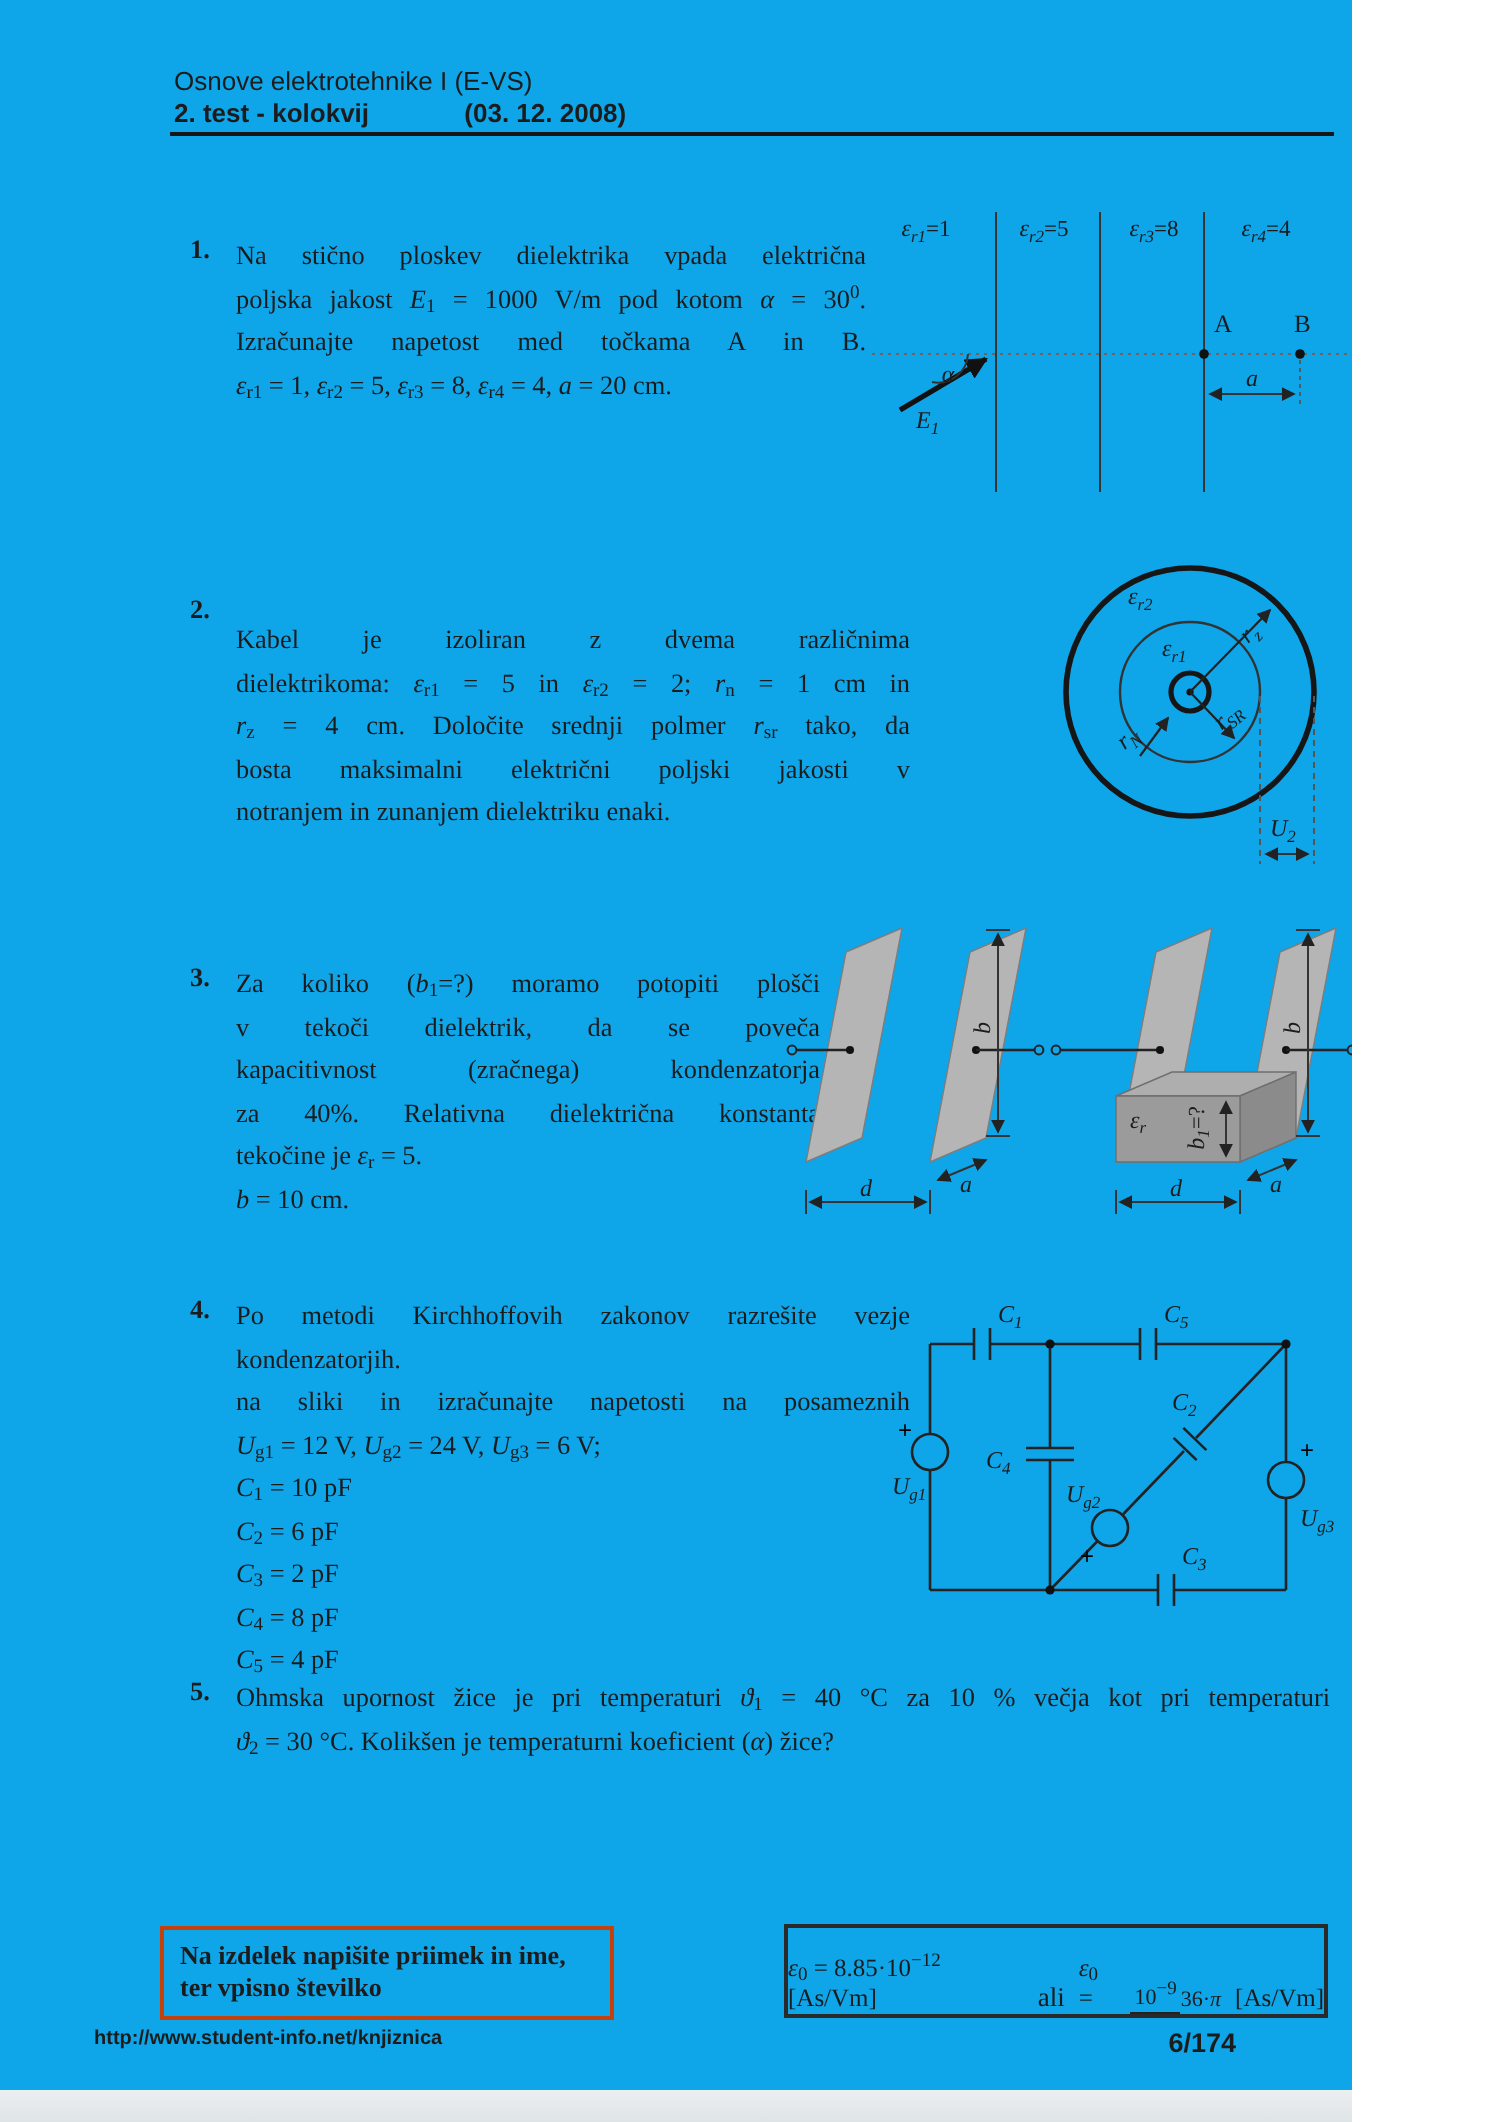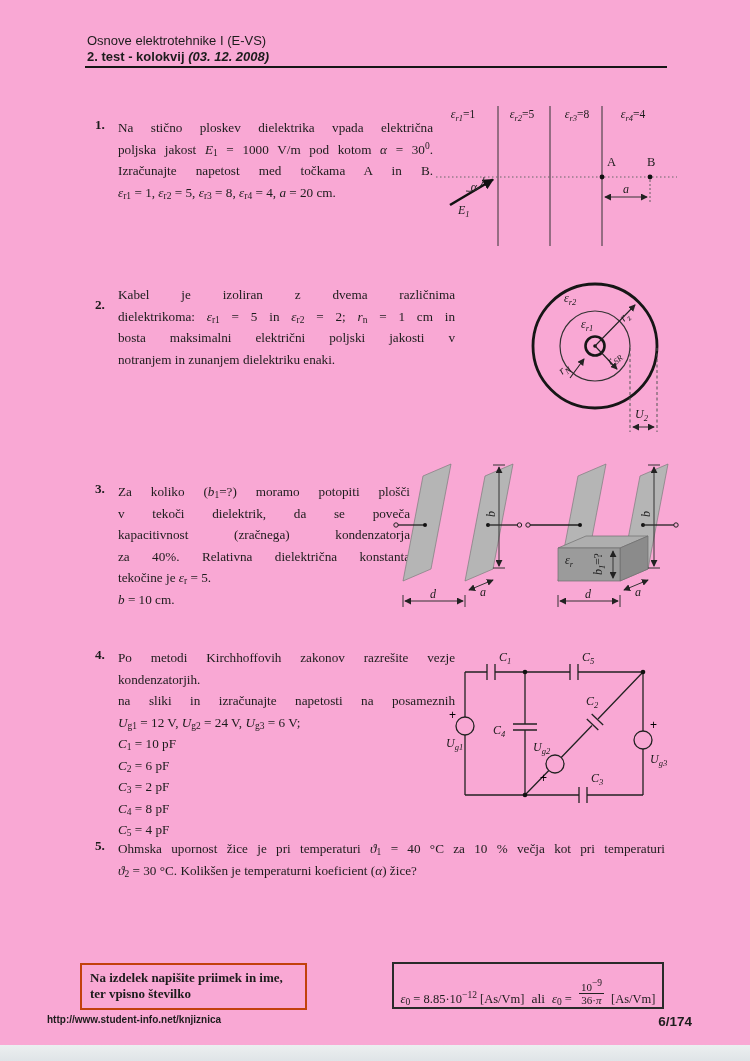--- a/index.html
+++ b/index.html
@@ -1,24 +1,24 @@
 <!DOCTYPE html>
 <html><head>
 <meta charset="utf-8">
 <style>
   html,body{margin:0;padding:0;}
-  .page{position:relative;width:750px;height:1061px;background:#f9a8d4;overflow:hidden;
+  .page{position:relative;width:676px;height:1061px;background:#0ea5e9;overflow:hidden;
         font-family:"Liberation Serif","DejaVu Serif",serif;color:#1c1c1c;}
   .page::after{content:"";position:absolute;left:0;right:0;bottom:0;height:16px;
         background:linear-gradient(180deg,#eceff0,#dfe4e7);}
   
   .hdr{position:absolute;left:87px;top:33px;font-family:"Liberation Sans","DejaVu Sans",sans-serif;
        font-size:13px;line-height:16px;}
   .hdr .bold{font-weight:bold;}
-  .hdr .bi{font-weight:bold;font-style:italic;}
+  .hdr .bi{font-weight:bold;margin-left:44px;}
   .rule{position:absolute;left:85px;top:66px;width:582px;height:2px;background:#161616;}
   
   .pnum{position:absolute;left:95px;font-weight:bold;font-size:13.2px;}
   .ptext{position:absolute;left:118px;font-size:13.2px;}
   .ln{line-height:21.5px;height:21.5px;overflow:visible;white-space:normal;}
   .ln.j{text-align:justify;text-align-last:justify;}
   sub{font-size:9.5px;vertical-align:-2px;line-height:0;}
   sup{font-size:9.5px;vertical-align:5px;line-height:0;}
   
   svg{position:absolute;overflow:visible;}
@@ -27,21 +27,21 @@
   .su{font-style:normal;font-size:11.5px;}
   .plain{font:12.5px "Liberation Serif","DejaVu Serif",serif;fill:#1c1c1c;}
   .wire{stroke:#222;stroke-width:1.3;fill:none;}
   .thin{stroke:#333;stroke-width:1;fill:none;}
   
   .notebox{position:absolute;left:80px;top:963px;width:215px;height:38px;border:2px solid #c2410c;
            padding:5px 0 0 8px;font-weight:bold;font-size:13px;line-height:16px;}
   .fbox{position:absolute;left:392px;top:962px;width:268px;height:43px;border:2px solid #2a2a2a;
         display:flex;align-items:flex-end;justify-content:center;font-size:12.5px;gap:7px;}
   .fbox .ali{font-size:13.5px;}
-  .frac{display:inline-flex;flex-direction:column;align-items:center;font-size:11px;line-height:1.15;}
+  .frac{display:inline-flex;flex-direction:row;align-items:center;font-size:11px;line-height:1.15;}
   .frac .num{border-bottom:1px solid #222;padding:0 2px;}
   .url{position:absolute;left:47px;top:1014px;font-family:"Liberation Sans","DejaVu Sans",sans-serif;
        font-weight:bold;font-size:10px;}
   .pageno{position:absolute;right:58px;top:1014px;font-family:"Liberation Sans","DejaVu Sans",sans-serif;
           font-weight:bold;font-size:13.5px;}
 </style>
 </head>
 <body>
 
 <div class="page">
@@ -90,23 +90,24 @@
     <circle cx="172" cy="79" r="2.4" fill="#111"></circle>
     <circle cx="220" cy="79" r="2.4" fill="#111"></circle>
     <text class="plain" x="177" y="68">A</text>
     <text class="plain" x="217" y="68">B</text>
     <line x1="220" y1="82" x2="220" y2="106" stroke="#555" stroke-width="0.9" stroke-dasharray="2,2"></line>
     <line x1="175" y1="99" x2="217" y2="99" class="thin" stroke-width="0.9" marker-start="url(#ahs)" marker-end="url(#ah)"></line>
     <text class="sl" x="196" y="95" text-anchor="middle">a</text>
   </svg>
 
   <div class="pnum" style="top:297px">2.</div>
-  <div class="ptext" style="top:284px;width:337px">
+  <div class="ptext" style="top:309px;width:337px">
     <div class="ln j">Kabel je izoliran z dvema različnima</div>
     <div class="ln j">dielektrikoma: <i>ε</i><sub>r1</sub> = 5 in <i>ε</i><sub>r2</sub> = 2; <i>r</i><sub>n</sub> = 1 cm in</div>
+    <div class="ln j"><i>r</i><sub>z</sub> = 4 cm. Določite srednji polmer <i>r</i><sub>sr</sub> tako, da</div>
     <div class="ln j">bosta maksimalni električni poljski jakosti v</div>
     <div class="ln">notranjem in zunanjem dielektriku enaki.</div>
   </div>
 
   <svg style="left:518px;top:272px" width="165" height="172">
     <circle cx="77" cy="74" r="62" fill="none" stroke="#161616" stroke-width="2.8"></circle>
     <circle cx="77" cy="74" r="35" fill="none" stroke="#333" stroke-width="1.2"></circle>
     <circle cx="77" cy="74" r="9.5" fill="none" stroke="#161616" stroke-width="2.6"></circle>
     <circle cx="77" cy="74" r="1.8" fill="#111"></circle>
     <text class="sl" x="46" y="30"><tspan>ε</tspan><tspan class="ss" dy="3">r2</tspan></text>

